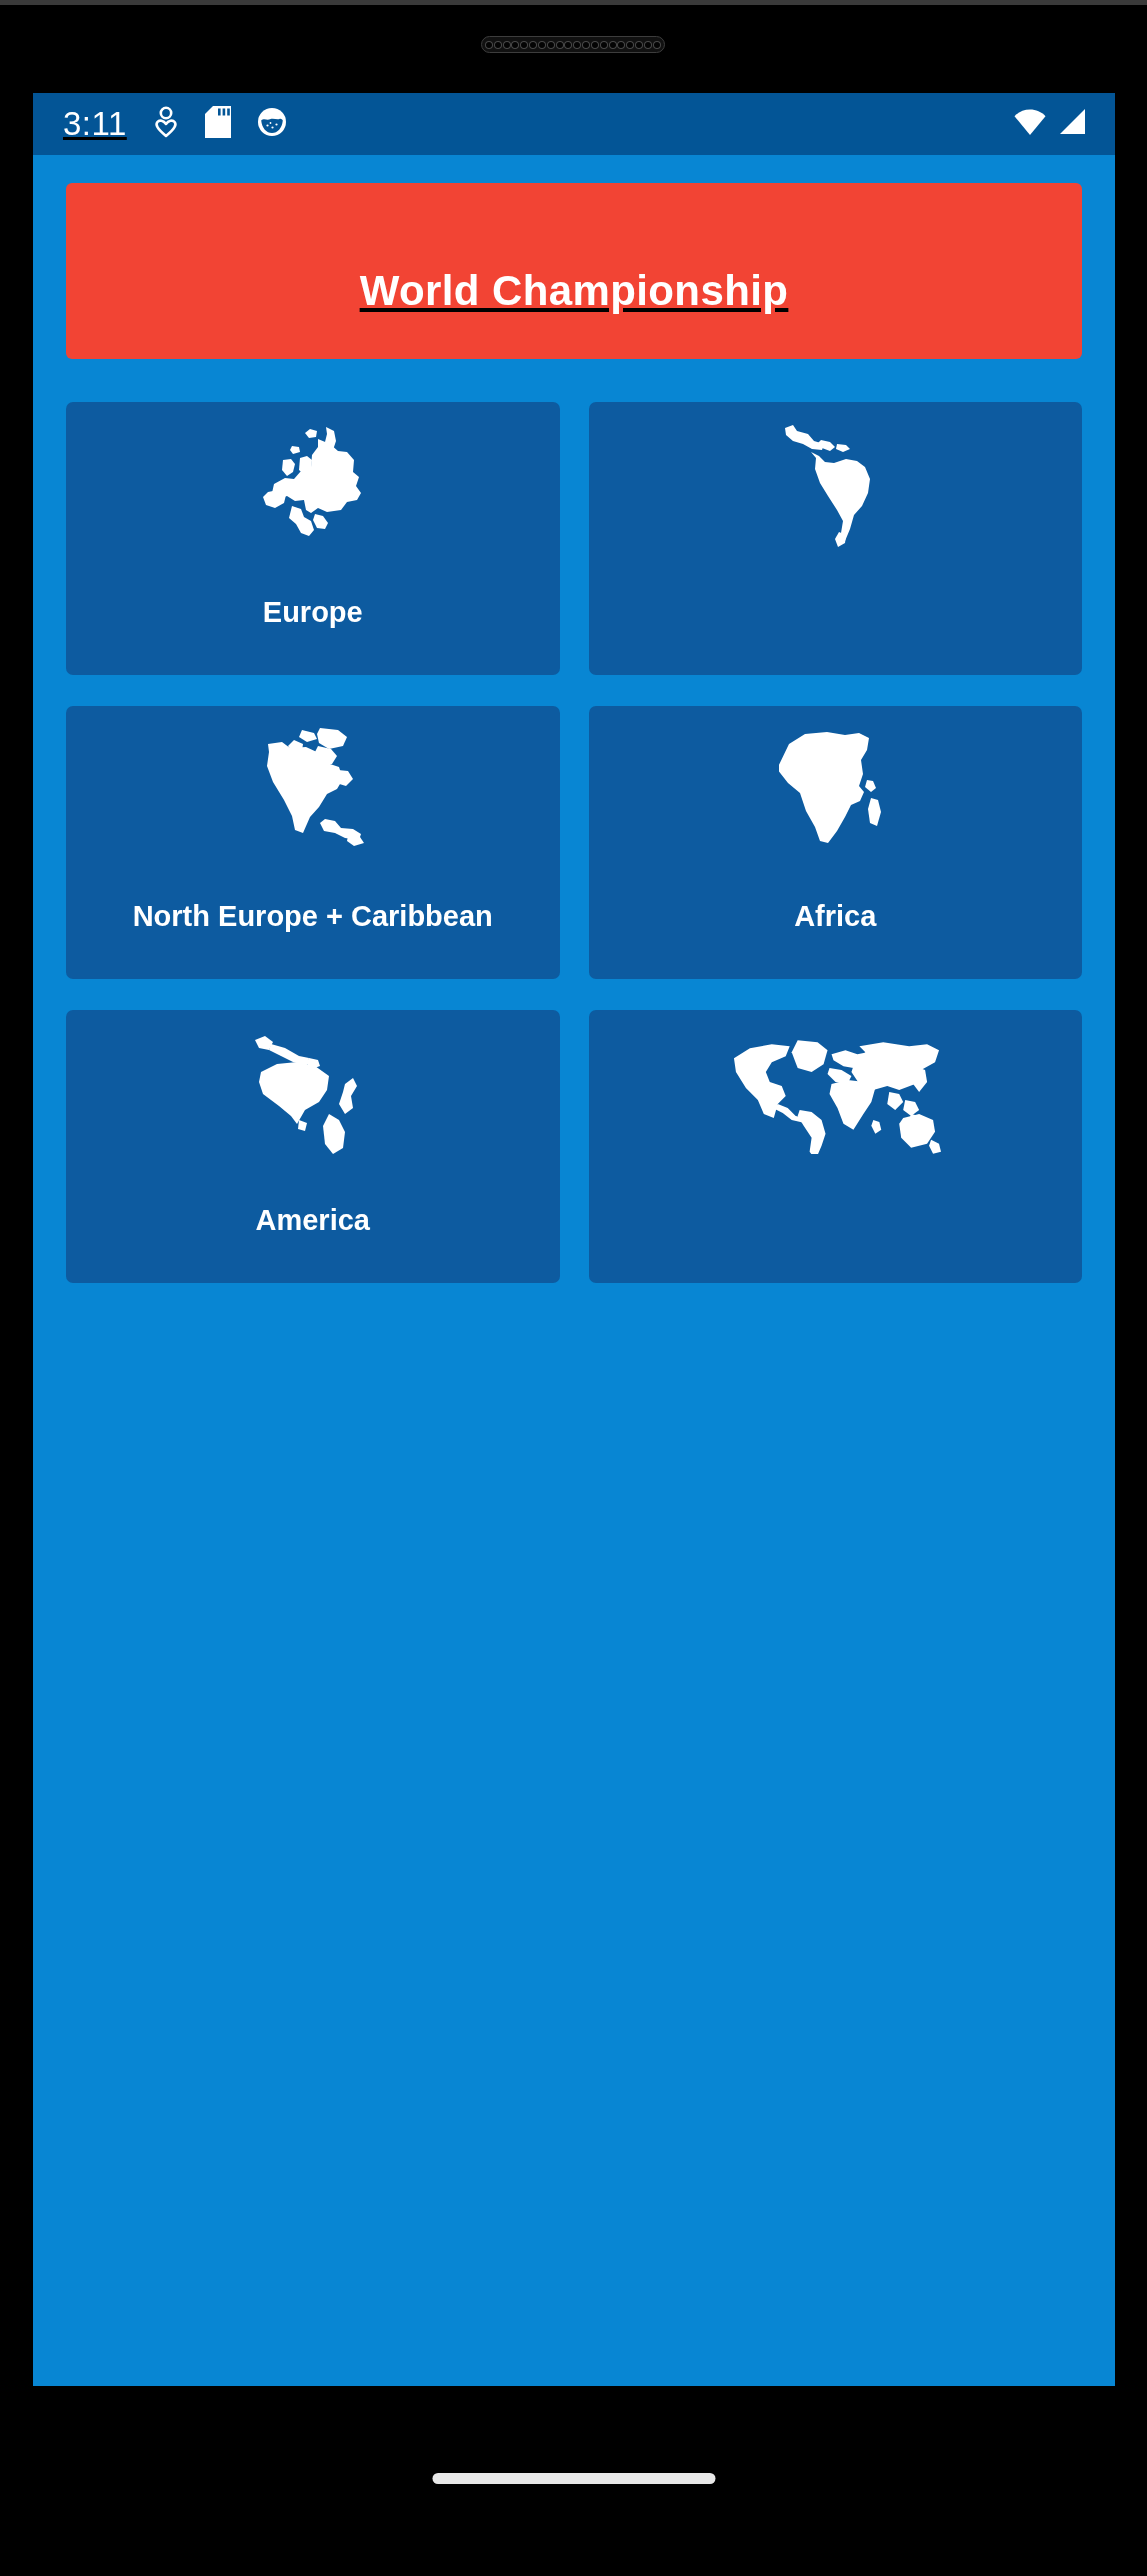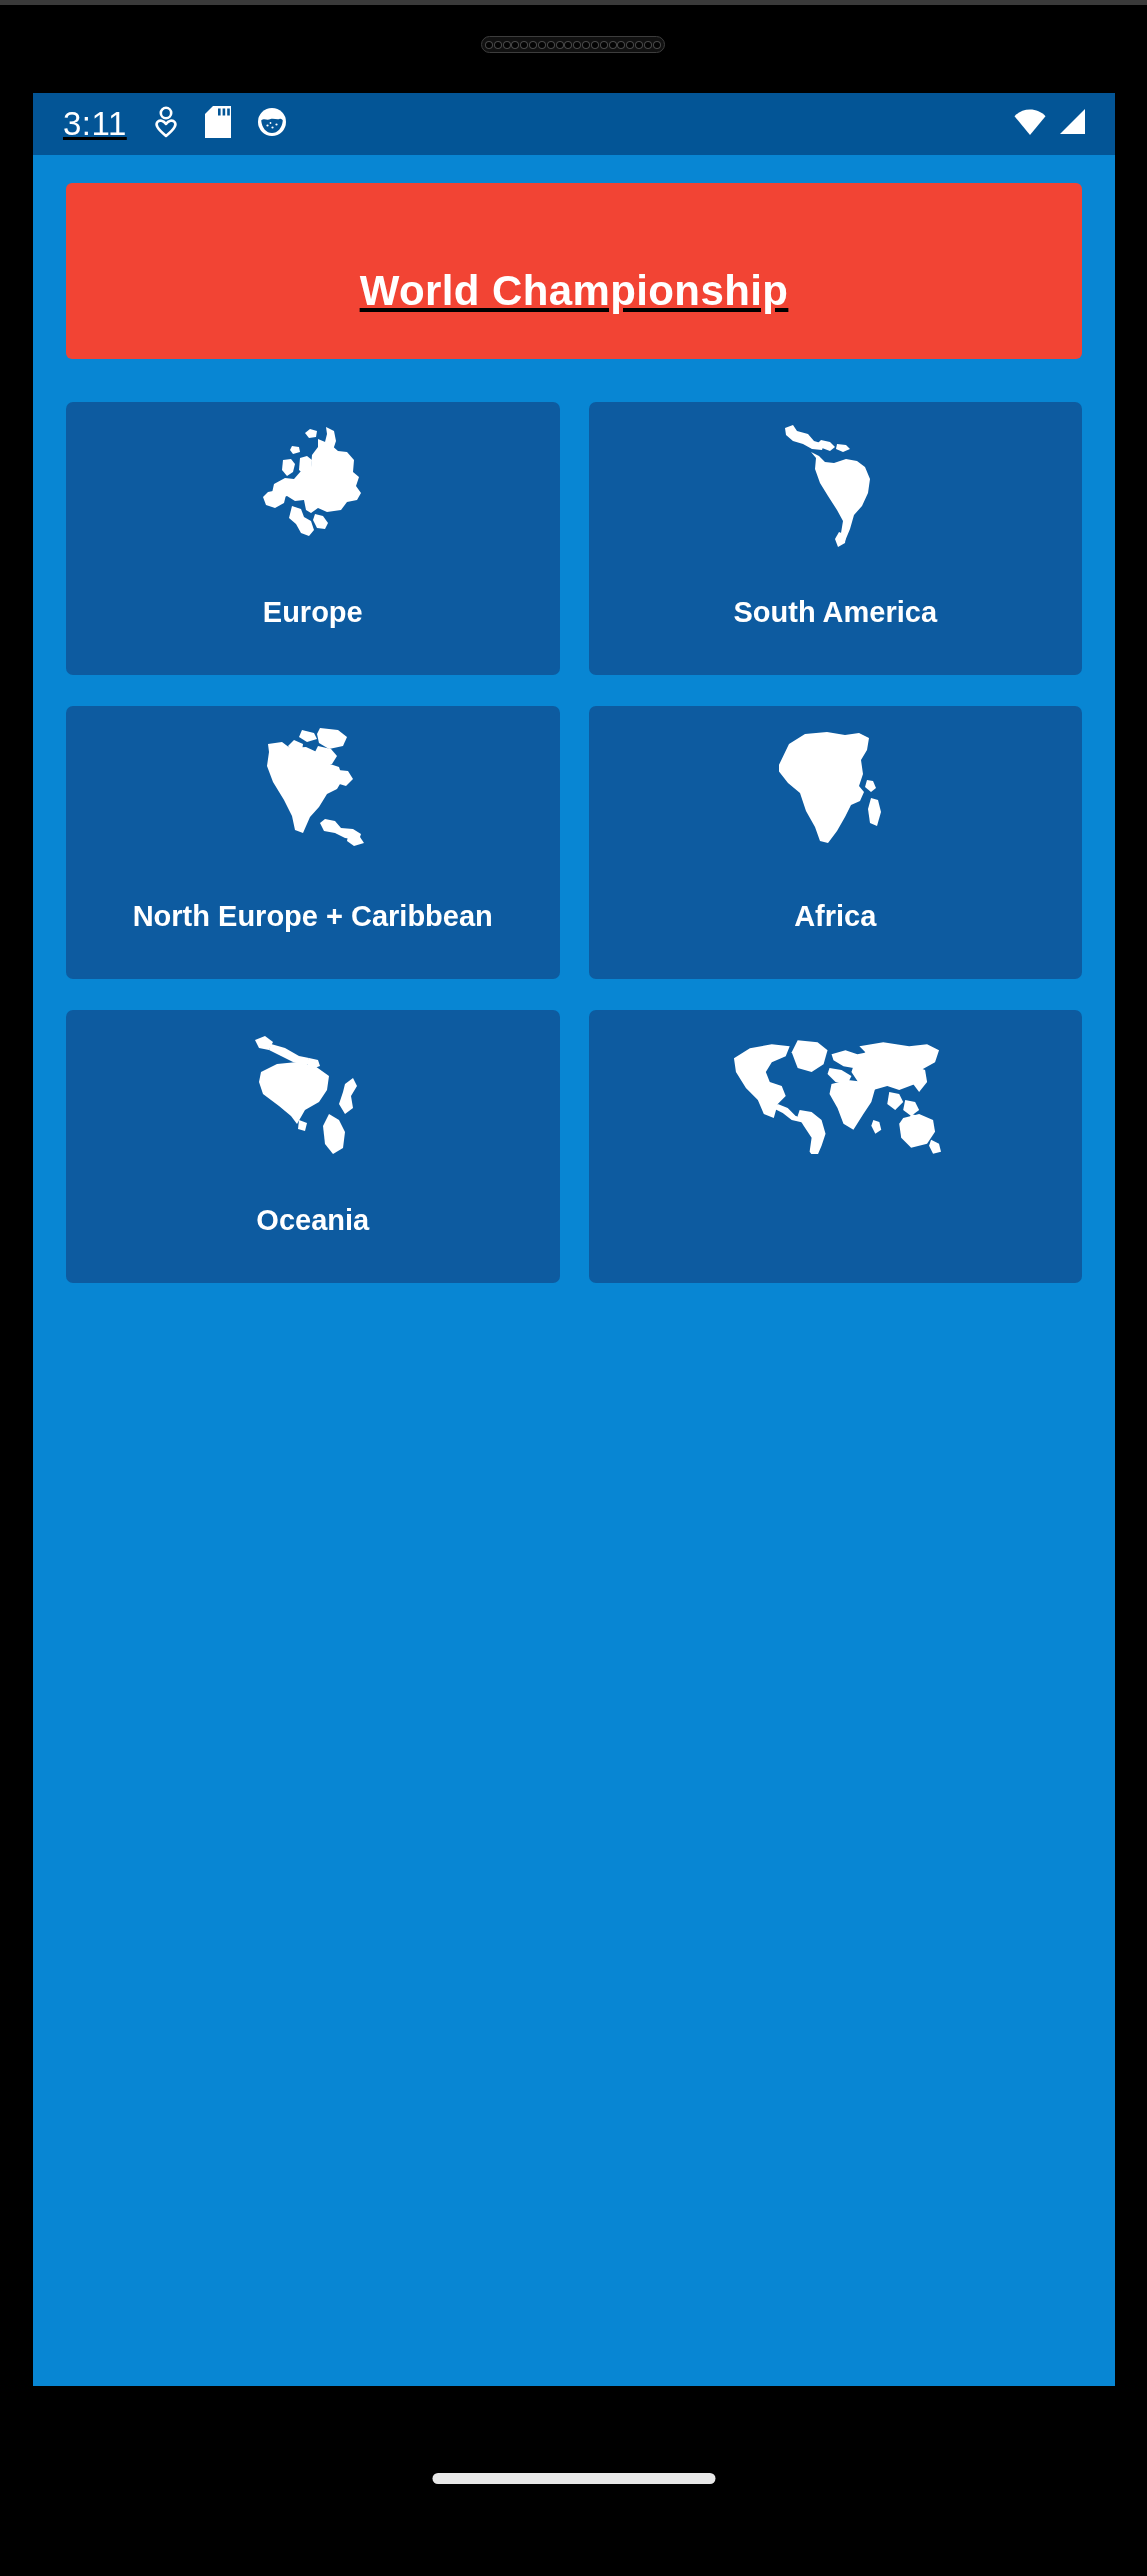--- a/index.html
+++ b/index.html
@@ -258,21 +258,20 @@
             <svg width="104" height="130" viewBox="0 0 104 130">
               <g fill="#ffffff">
                 <path d="M2 6 l8 -3 4 6 11 3 6 7 10 3 -2 6 -10 -1 -9 -5 -10 -3 -7 -6 z"></path>
                 <path d="M38 18 l9 2 5 5 -5 4 -8 -3 -4 -5 z"></path>
                 <path d="M54 22 l9 1 4 4 -7 3 -7 -3 z"></path>
                 <path d="M28 30 l8 4 6 6 9 1 12 -4 11 2 8 6 5 12 -2 14 -6 13 -8 9 -4 14 -5 12 -4 -8 2 -12 -6 -11 -9 -14 -8 -13 -5 -14 1 -11 z"></path>
                 <path d="M56 110 l7 3 -1 8 -7 4 -3 -8 z"></path>
               </g>
             </svg>
           </div>
-          <div class="card-label">South America</div>
         </div>
 
         <div class="card">
           <div class="card-map">
             <svg width="122" height="130" viewBox="0 0 122 130">
               <g fill="#ffffff">
                 <path d="M50 4 l12 3 3 6 -10 3 -8 -5 z"></path>
                 <path d="M68 2 l18 2 9 7 -4 9 -14 3 -10 -6 -2 -9 z"></path>
                 <path d="M42 14 l9 4 -1 7 -9 2 -5 -7 z"></path>
                 <path d="M66 20 l13 3 6 7 -5 8 -13 1 -6 -9 z"></path>
@@ -307,21 +306,21 @@
                 <path d="M6 10 l10 -4 8 6 -4 8 -10 -2 z"></path>
                 <path d="M22 14 l14 4 14 8 10 2 -2 7 -14 -3 -14 -7 -10 -5 z"></path>
                 <path d="M60 28 l9 2 2 6 -8 3 -6 -6 z"></path>
                 <path d="M12 42 l16 -8 20 -2 18 4 14 10 -2 14 -8 12 -14 8 -8 14 -6 -8 -12 -10 -16 -12 -4 -12 z"></path>
                 <path d="M50 90 l8 3 -2 8 -7 -2 z"></path>
                 <path d="M96 54 l8 -6 4 8 -6 10 2 12 -8 6 -6 -10 4 -12 z"></path>
                 <path d="M80 84 l10 6 6 12 -2 16 -10 6 -8 -10 -2 -18 z"></path>
               </g>
             </svg>
           </div>
-          <div class="card-label">Oceania</div>
+          <div class="card-label">America</div>
         </div>
 
         <div class="card">
           <div class="card-map">
             <svg width="219" height="118" viewBox="0 0 220 118">
               <g fill="#ffffff">
 
                 <path d="M8 22 l16 -10 22 -4 18 2 -4 10 -14 6 -6 10 4 10 12 4 4 10 -8 8 -4 14 -10 -4 -6 -14 -12 -12 -10 -16 z"></path>
 
                 <path d="M52 68 l10 4 8 8 10 2 -2 5 -12 -3 -9 -7 -8 -4 z"></path>

